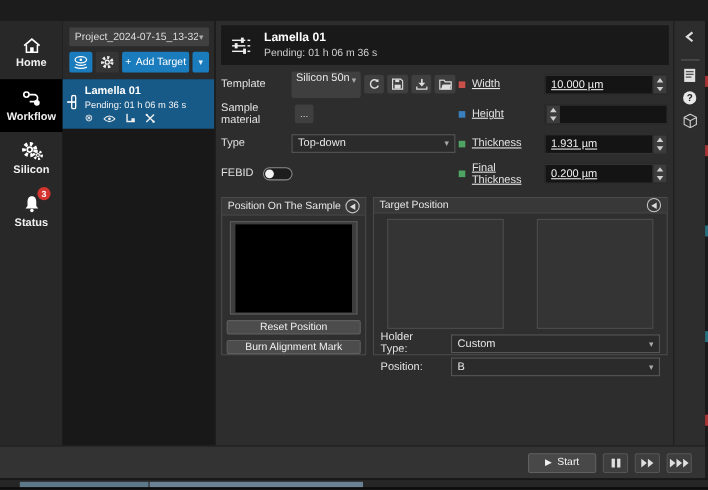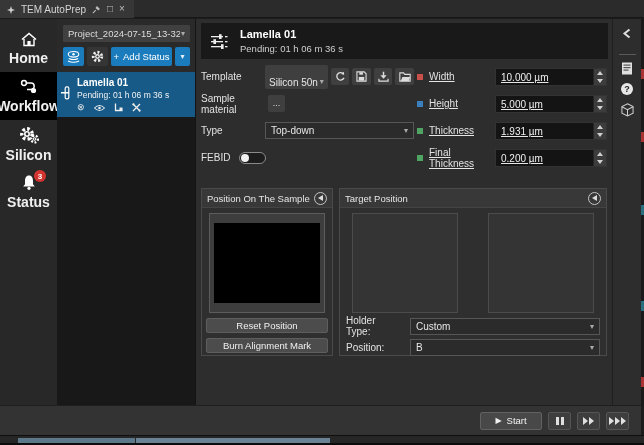--- a/index.html
+++ b/index.html
@@ -16,21 +16,21 @@
   .titlebar { position:absolute; top:0; left:0; right:0; height:18px; background:#2b2b2b; border-bottom:1px solid #171717; }
   .win-tab { display:inline-flex; align-items:center; gap:6px; height:18px; padding:0 9px 0 6px; background:#373737; color:#d5d5d5; }
   .win-tab .t { font-size:10px; }
   .win-ctl { color:#bdbdbd; font-size:10px; line-height:1; cursor:default; }
 
   
   .content { position:absolute; top:19px; left:0; right:0; bottom:38px; }
 
   .sidebar { position:absolute; top:0; bottom:0; left:0; width:57px; background:#282828; display:flex; flex-direction:column; padding-top:5px; }
   .side-item { height:48px; display:flex; flex-direction:column; align-items:center; justify-content:center; gap:3px; color:#f0f0f0; cursor:pointer; position:relative; }
-  .side-item .lbl { font-size:14px; font-weight:bold; }
+  .side-item .lbl { font-size:10px; font-weight:bold; }
   .side-item.active { background:#000000; }
   .badge { position:absolute; top:2px; right:11px; min-width:12px; height:12px; border-radius:7px; background:#d3342f; color:#fff; font-size:8px; font-weight:bold; display:flex; align-items:center; justify-content:center; padding:0 2px; }
 
   .project-panel { position:absolute; top:0; bottom:0; left:57px; width:138px; background:#161616; display:flex; flex-direction:column; }
   .project-top { background:#2a2a2a; padding:6px 5px 6px 6px; }
   .project-select { height:17px; background:#404040; border-radius:1px; display:flex; align-items:center; justify-content:space-between; padding:0 5px; color:#ddd; font-size:9.5px; cursor:pointer; }
   .project-select .nm { white-space:nowrap; overflow:hidden; max-width:112px; }
   .arrow { color:#aaa; font-size:8px; }
   .project-toolbar { display:flex; gap:3px; margin-top:5px; height:19px; }
   .tbtn { border:none; border-radius:2px; display:flex; align-items:center; justify-content:center; cursor:pointer; }
@@ -53,40 +53,40 @@
   .main { position:absolute; top:0; bottom:0; left:195px; width:417px; background:#2d2d2d; border-left:1px solid #141414; }
   .main-header { margin:4px 4px 0 5px; height:36px; background:#191919; display:flex; align-items:center; padding:0 9px; gap:11px; }
   .mh-title { font-size:11px; font-weight:bold; color:#fff; }
   .mh-status { font-size:9.5px; color:#cfcfcf; margin-top:3px; }
 
   .form { display:flex; margin:8px 5px 0 5px; }
   .form-left { width:213px; }
   .form-right { flex:1; }
   .frow { display:flex; align-items:center; height:19px; margin-bottom:8px; }
   .flbl { width:64px; color:#e2e2e2; flex:none; }
-  .dd-light { width:64px; height:17px; background:#3f3f3f; border-radius:2px; display:flex; align-items:flex-start; justify-content:space-between; padding:12px 4px; cursor:pointer; white-space:nowrap; overflow:hidden; }
+  .dd-light { width:64px; height:17px; background:#3f3f3f; border-radius:2px; display:flex; align-items:flex-end; justify-content:space-between; padding:12px 4px; cursor:pointer; white-space:nowrap; overflow:hidden; }
   .ibtn { width:19px; height:17px; margin-left:3px; background:#3f3f3f; border:none; border-radius:2px; display:flex; align-items:center; justify-content:center; cursor:pointer; }
   .text-input { flex:1; height:17px; background:#141414; border:1px solid #333; color:#eee; padding:0 5px; font-size:9.5px; font-family:"Liberation Sans",sans-serif; }
   .more-btn { width:17px; height:17px; margin-left:3px; background:#3f3f3f; border:none; border-radius:2px; color:#ddd; font-size:9px; line-height:1; cursor:pointer; }
   .dd-dark { flex:1; height:17px; background:#2b2b2b; border:1px solid #565656; display:flex; align-items:center; justify-content:space-between; padding:0 5px; cursor:pointer; }
   .toggle { width:27px; height:12px; border:1px solid #8a8a8a; border-radius:7px; background:#1d1d1d; position:relative; margin-left:9px; cursor:pointer; }
   .toggle .knob { position:absolute; left:1px; top:1px; width:8px; height:8px; border-radius:50%; background:#f2f2f2; }
 
   .rrow { display:flex; align-items:center; height:19px; margin-bottom:8px;text-decoration:underline; }
   .sq { width:6px; height:6px; flex:none; margin:0 6px 0 3px; }
   .rlbl { width:66px; flex:none; color:#e2e2e2; }
   .spin-wrap { flex:1; height:18px; background:#141414; border:1px solid #333; display:flex; }
   .spin-val { flex:1; padding:3px 5px 0 5px; color:#f0f0f0; }
   .spinner { width:13px; background:#3c3c3c; display:flex; flex-direction:column; border-left:1px solid #252525; cursor:pointer; }
   .spin-btn { flex:1; display:flex; align-items:center; justify-content:center; }
   .tri-up { width:0; height:0; border-left:3px solid transparent; border-right:3px solid transparent; border-bottom:4px solid #cfcfcf; }
   .tri-dn { width:0; height:0; border-left:3px solid transparent; border-right:3px solid transparent; border-top:4px solid #cfcfcf; }
 
   
-  .sections { display:flex; gap:6px; margin:13px 5px 0 5px; height:168px; }
+  .sections { display:flex; gap:6px; margin:4px 5px 0 5px; height:144px; }
   .group { border:1px solid #4a4a4a; background:#2f2f2f; display:flex; flex-direction:column; }
   .group-hd { height:19px; background:#383838; display:flex; align-items:center; justify-content:space-between; padding:0 5px; border-bottom:1px solid #444; }
   .group-title { color:#e6e6e6; font-size:9.5px; }
   .circ { width:13px; height:13px; border:1px solid #c5c5c5; border-radius:50%; display:flex; align-items:center; justify-content:center; cursor:pointer; }
   .circ .tri { width:0; height:0; border-top:3.5px solid transparent; border-bottom:3.5px solid transparent; border-right:5px solid #dcdcdc; margin-right:1px; }
   .g-pos { width:139px; }
   .g-tgt { flex:1; }
 
   .img-frame { width:116px; height:100px; margin:5px auto 0; background:#3d3d3d; border:1px solid #5c5c5c; display:flex; align-items:center; justify-content:center; }
   .img-black { width:106px; height:80px; background:#000; }
@@ -113,38 +113,20 @@
   .pbar { width:3px; height:8px; background:#e0e0e0; }
   .ff-tri { width:0; height:0; border-top:4px solid transparent; border-bottom:4px solid transparent; border-left:5px solid #e0e0e0; margin-left:-1px; }
   .bottom-strip { position:absolute; left:0; right:0; bottom:0; height:8px; background:#262626; border-top:1px solid #0f0f0f; }
   .taskline { position:absolute; bottom:0; height:5px; }
 </style>
 </head>
 <body>
 
 <div class="app">
 
-  <div class="titlebar">
-    <div class="win-tab">
-      <span>
-        <svg width="9" height="9" viewBox="0 0 9 9">
-            <path d="M1 5 L4 4 L5 1 L6 4 L9 5 L6 6 L5 9 L4 6 Z" fill="#cfcfcf"></path>
-          </svg>
-      </span>
-      <span class="t">TEM AutoPrep</span>
-      <span>
-        <svg width="9" height="9" viewBox="0 0 10 10">
-            <path d="M1 9 L4.2 5.8" stroke="#bdbdbd" stroke-width="1.2" fill="none"></path>
-            <path d="M5.5 1.2 l3.3 3.3 -2 1.6 -2.9 -2.9 z" fill="#bdbdbd"></path>
-          </svg>
-      </span>
-      <span class="win-ctl">□</span>
-      <span class="win-ctl">×</span>
-    </div>
-  </div>
 
   <div class="content">
 
     <nav class="sidebar">
       <div class="side-item">
         <span>
           <svg width="18" height="16" viewBox="0 0 18 16">
               <path d="M2 8.5 L9 2.5 L16 8.5" stroke="#fff" stroke-width="1.6" fill="none"></path>
               <path d="M4 8 V14.5 H14 V8" stroke="#fff" stroke-width="1.4" fill="none"></path>
               <rect x="7.4" y="10" width="3.2" height="4.5" fill="#fff"></rect>
@@ -207,21 +189,21 @@
             <span>
               <svg width="13" height="13" viewBox="0 0 14 14">
                   <circle cx="7" cy="7" r="4.6" fill="none" stroke="#eee" stroke-width="3" stroke-dasharray="2.2 2"></circle>
                   <circle cx="7" cy="7" r="2.6" fill="#eee"></circle>
                   <circle cx="7" cy="7" r="1.2" fill="#353535"></circle>
                 </svg>
             </span>
           </button>
           <button class="tbtn blue add-btn">
             <span>+</span>
-            <span>Add Status</span>
+            <span>Add Target</span>
           </button>
           <button class="tbtn blue add-arrow">
             <span class="arrow" style="color:#e5f1f9">▾</span>
           </button>
         </div>
       </div>
       <div class="lamella-list">
         <div class="lamella-item">
           <span style="margin-top:9px">
             <svg width="12" height="14" viewBox="0 0 12 14">
@@ -356,21 +338,20 @@
                   <span class="spin-btn">
                     <span class="tri-dn"></span>
                   </span>
                 </span>
             </div>
           </div>
           <div class="rrow">
             <span class="sq" style="background: rgb(58, 127, 190);"></span>
             <span class="rlbl">Height</span>
             <div class="spin-wrap">
-              <span class="spin-val">5.000 µm</span>
               <span class="spinner">
                   <span class="spin-btn">
                     <span class="tri-up"></span>
                   </span>
                   <span class="spin-btn">
                     <span class="tri-dn"></span>
                   </span>
                 </span>
             </div>
           </div>

